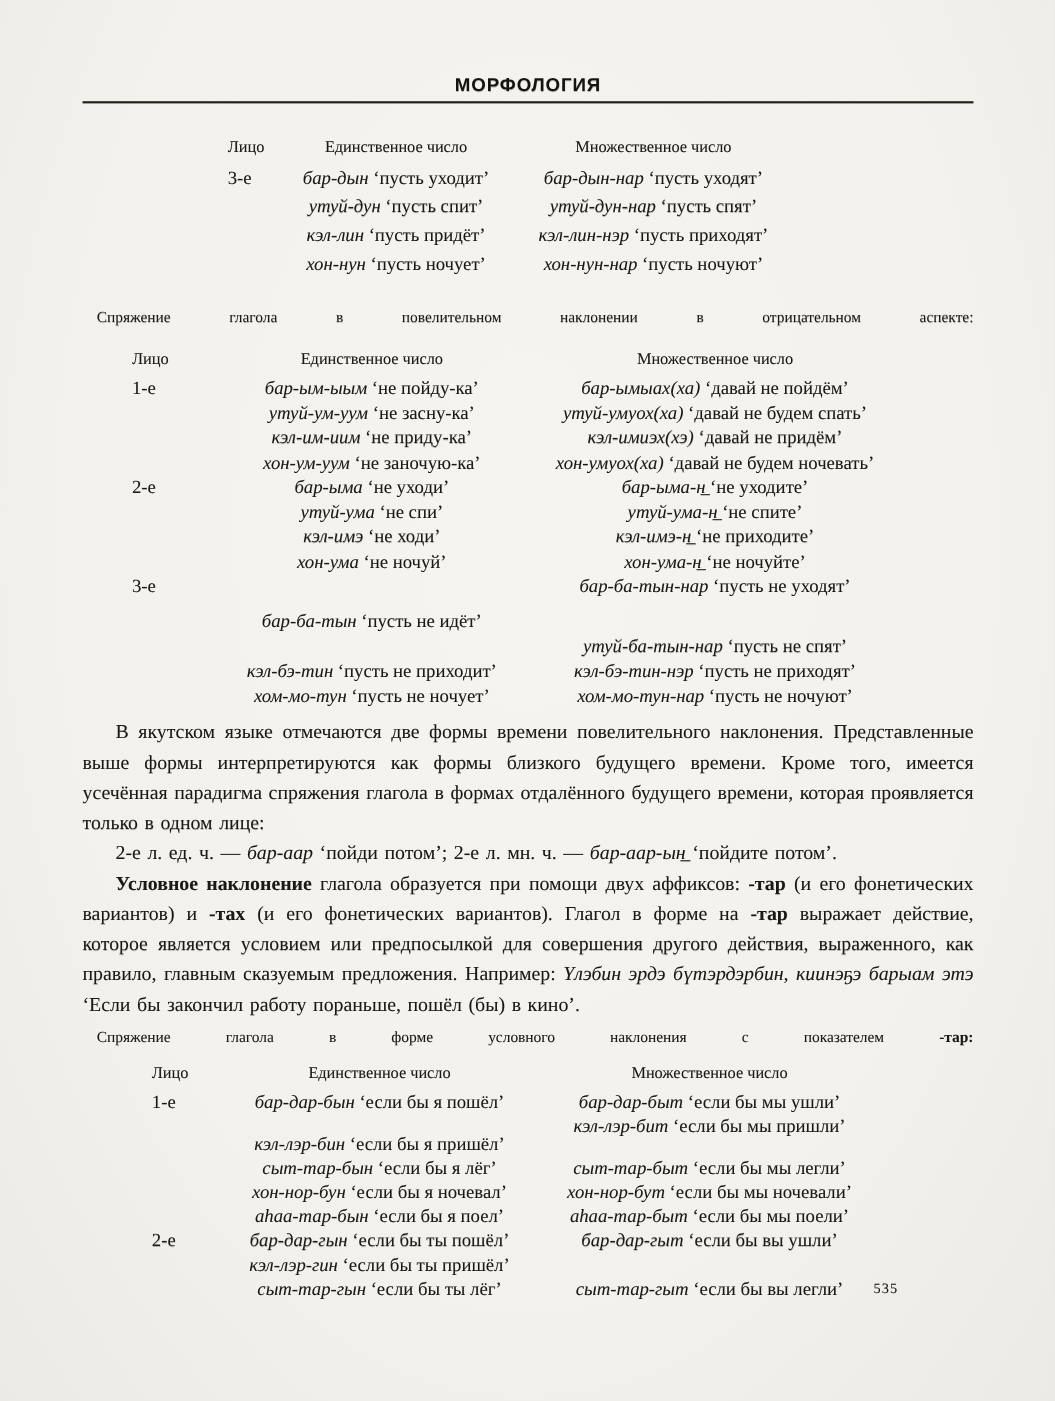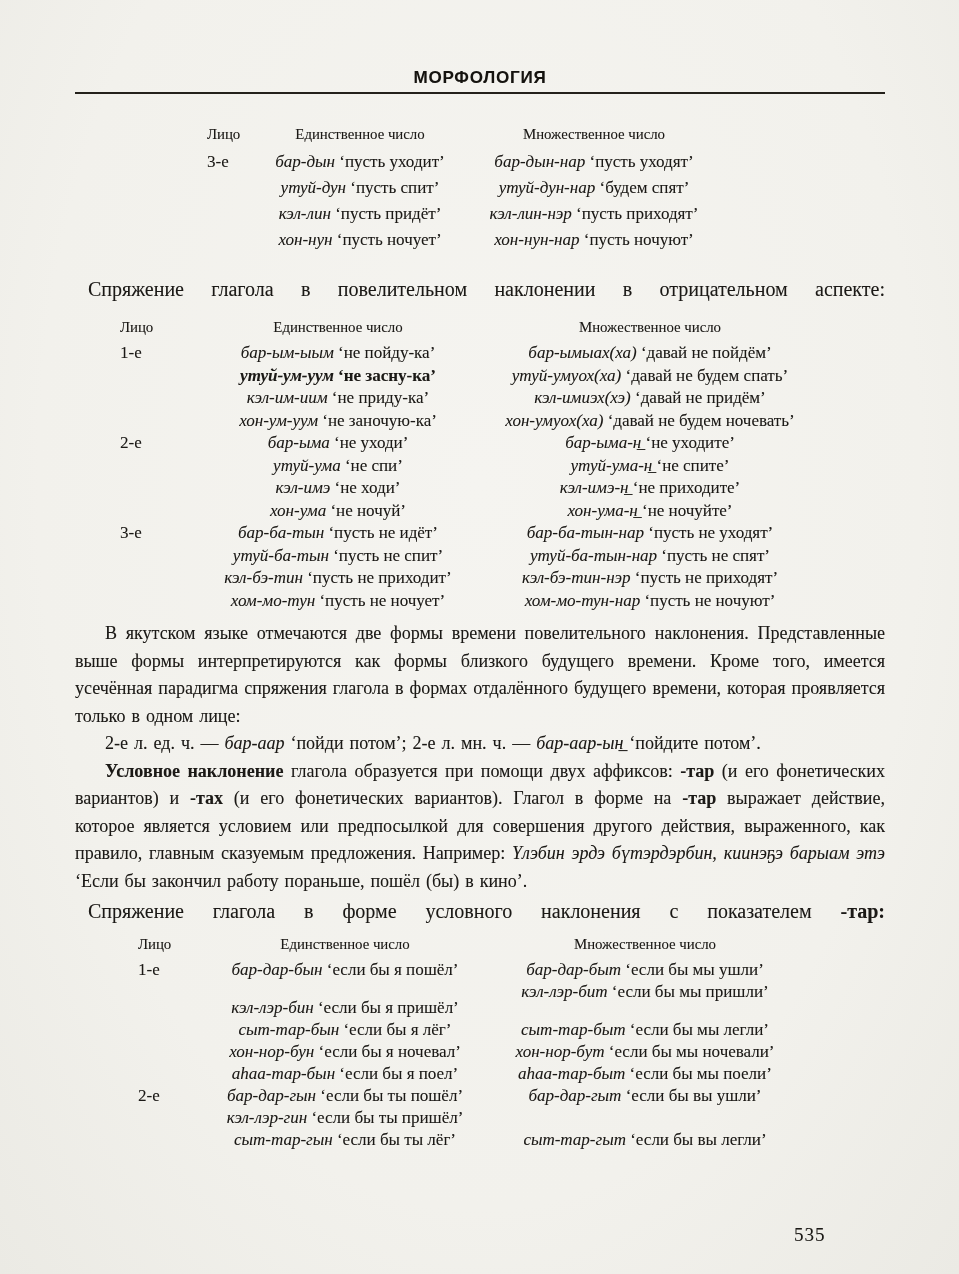--- a/index.html
+++ b/index.html
@@ -39,29 +39,29 @@
   .t3 { margin-left:63px;  margin-top:9px;  line-height:22px; }
   .t3 .t-head, .t3 .t-row { grid-template-columns:75px 264px 336px; }
 
   
   .para {
     font-size:18px; line-height:27.5px; text-align:justify;
     text-indent:30px; word-spacing:1.5px;
   }
   .para-first { margin-top:8px; }
   .intro {
-    font-size:20px; line-height:27px; word-spacing:2px;
+    font-size:14px; line-height:27px; word-spacing:2px;
     text-align:justify; text-align-last:justify; text-indent:13px;
   }
   .intro-neg  { margin-top:23px; }
   .intro-cond { margin-top:3px; }
   .seg-b { font-weight:700; }
   .seg-i { font-style:italic;margin-top:21px; }
 
-  .page-number { position:absolute; top:1224px; left:794px; font-size:19px; letter-spacing:1px; }
+  .page-number { position:absolute; top:1163px; left:794px; font-size:13px; letter-spacing:1px; }
 </style>
 </head>
 <body>
 
 <div class="page">
 
   <header class="running-head">
     <span class="head-title">МОРФОЛОГИЯ</span>
     <div class="head-rule"></div>
   </header>
@@ -71,21 +71,21 @@
       <span class="h-person">Лицо</span>
       <span class="h-sg">Единственное число</span>
       <span class="h-pl">Множественное число</span>
     </div>
     <div class="t-body">
         <div class="t-row">
           <span class="t-person">3-е</span>
           <span class="t-cell" style="grid-area: 1 / 2;"><i class="form">бар-дын</i><span class="gloss"> ‘пусть уходит’</span></span>
           <span class="t-cell" style="grid-area: 1 / 3;"><i class="form">бар-дын-нар</i><span class="gloss"> ‘пусть уходят’</span></span>
           <span class="t-cell" style="grid-area: 2 / 2;"><i class="form">утуй-дун</i><span class="gloss"> ‘пусть спит’</span></span>
-          <span class="t-cell" style="grid-area: 2 / 3;"><i class="form">утуй-дун-нар</i><span class="gloss"> ‘будем спят’</span></span>
+          <span class="t-cell" style="grid-area: 2 / 3;"><i class="form">утуй-дун-нар</i><span class="gloss"> ‘пусть спят’</span></span>
           <span class="t-cell" style="grid-area: 3 / 2;"><i class="form">кэл-лин</i><span class="gloss"> ‘пусть придёт’</span></span>
           <span class="t-cell" style="grid-area: 3 / 3;"><i class="form">кэл-лин-нэр</i><span class="gloss"> ‘пусть приходят’</span></span>
           <span class="t-cell" style="grid-area: 4 / 2;"><i class="form">хон-нун</i><span class="gloss"> ‘пусть ночует’</span></span>
           <span class="t-cell" style="grid-area: 4 / 3;"><i class="form">хон-нун-нар</i><span class="gloss"> ‘пусть ночуют’</span></span>
         </div>
       </div>
   </section>
 
   <p class="intro intro-neg">Спряжение глагола в повелительном наклонении в отрицательном аспекте:</p>
 
@@ -93,43 +93,42 @@
     <div class="t-head">
       <span class="h-person">Лицо</span>
       <span class="h-sg">Единственное число</span>
       <span class="h-pl">Множественное число</span>
     </div>
     <div class="t-body">
         <div class="t-row">
           <span class="t-person">1-е</span>
           <span class="t-cell" style="grid-area: 1 / 2;"><i class="form">бар-ым-ыым</i><span class="gloss"> ‘не пойду-ка’</span></span>
           <span class="t-cell" style="grid-area: 1 / 3;"><i class="form">бар-ымыах(ха)</i><span class="gloss"> ‘давай не пойдём’</span></span>
-          <span class="t-cell" style="grid-area: 2 / 2; font-weight: bold;"><i class="form">утуй-ум-уум</i><span class="gloss"> ‘не засну-ка’</span></span>
+          <span class="t-cell" style="grid-area: 2 / 2;"><i class="form">утуй-ум-уум</i><span class="gloss"> ‘не засну-ка’</span></span>
           <span class="t-cell" style="grid-area: 2 / 3;"><i class="form">утуй-умуох(ха)</i><span class="gloss"> ‘давай не будем спать’</span></span>
           <span class="t-cell" style="grid-area: 3 / 2;"><i class="form">кэл-им-иим</i><span class="gloss"> ‘не приду-ка’</span></span>
           <span class="t-cell" style="grid-area: 3 / 3;"><i class="form">кэл-имиэх(хэ)</i><span class="gloss"> ‘давай не придём’</span></span>
           <span class="t-cell" style="grid-area: 4 / 2; text-align: center;"><i class="form">хон-ум-уум</i><span class="gloss"> ‘не заночую-ка’</span></span>
           <span class="t-cell" style="grid-area: 4 / 3;"><i class="form">хон-умуох(ха)</i><span class="gloss"> ‘давай не будем ночевать’</span></span>
         </div>
         <div class="t-row">
           <span class="t-person">2-е</span>
           <span class="t-cell" style="grid-area: 1 / 2;"><i class="form">бар-ыма</i><span class="gloss"> ‘не уходи’</span></span>
           <span class="t-cell" style="grid-area: 1 / 3;"><i class="form">бар-ыма-н̲</i><span class="gloss"> ‘не уходите’</span></span>
           <span class="t-cell" style="grid-area: 2 / 2;"><i class="form">утуй-ума</i><span class="gloss"> ‘не спи’</span></span>
           <span class="t-cell" style="grid-area: 2 / 3;"><i class="form">утуй-ума-н̲</i><span class="gloss"> ‘не спите’</span></span>
           <span class="t-cell" style="grid-area: 3 / 2;"><i class="form">кэл-имэ</i><span class="gloss"> ‘не ходи’</span></span>
           <span class="t-cell" style="grid-area: 3 / 3;"><i class="form">кэл-имэ-н̲</i><span class="gloss"> ‘не приходите’</span></span>
           <span class="t-cell" style="grid-area: 4 / 2;"><i class="form">хон-ума</i><span class="gloss"> ‘не ночуй’</span></span>
           <span class="t-cell" style="grid-area: 4 / 3;"><i class="form">хон-ума-н̲</i><span class="gloss"> ‘не ночуйте’</span></span>
         </div>
         <div class="t-row">
           <span class="t-person">3-е</span>
-          <span class="t-cell" style="grid-area: 1 / 2;"><i class="form">бар-ба-тын</i><span class="gloss"> ‘пусть не идёт’</span></span>
+          <span class="t-cell" style="grid-area: 1 / 2; margin-top: 32px;"><i class="form">бар-ба-тын</i><span class="gloss"> ‘пусть не идёт’</span></span>
           <span class="t-cell" style="grid-area: 1 / 3;"><i class="form">бар-ба-тын-нар</i><span class="gloss"> ‘пусть не уходят’</span></span>
-          <span class="t-cell" style="grid-area: 2 / 2;"><i class="form">утуй-ба-тын</i><span class="gloss"> ‘пусть не спит’</span></span>
           <span class="t-cell" style="grid-area: 2 / 3;"><i class="form">утуй-ба-тын-нар</i><span class="gloss"> ‘пусть не спят’</span></span>
           <span class="t-cell" style="grid-area: 3 / 2;"><i class="form">кэл-бэ-тин</i><span class="gloss"> ‘пусть не приходит’</span></span>
           <span class="t-cell" style="grid-area: 3 / 3;"><i class="form">кэл-бэ-тин-нэр</i><span class="gloss"> ‘пусть не приходят’</span></span>
           <span class="t-cell" style="grid-area: 4 / 2;"><i class="form">хом-мо-тун</i><span class="gloss"> ‘пусть не ночует’</span></span>
           <span class="t-cell" style="grid-area: 4 / 3;"><i class="form">хом-мо-тун-нар</i><span class="gloss"> ‘пусть не ночуют’</span></span>
         </div>
       </div>
   </section>
 
   <p class="para para-first">В якутском языке отмечаются две формы времени повелительного наклонения. Представленные выше формы интерпретируются как формы близкого будущего времени. Кроме того, имеется усечённая парадигма спряжения глагола в формах отдалённого будущего времени, которая проявляется только в одном лице:</p>

